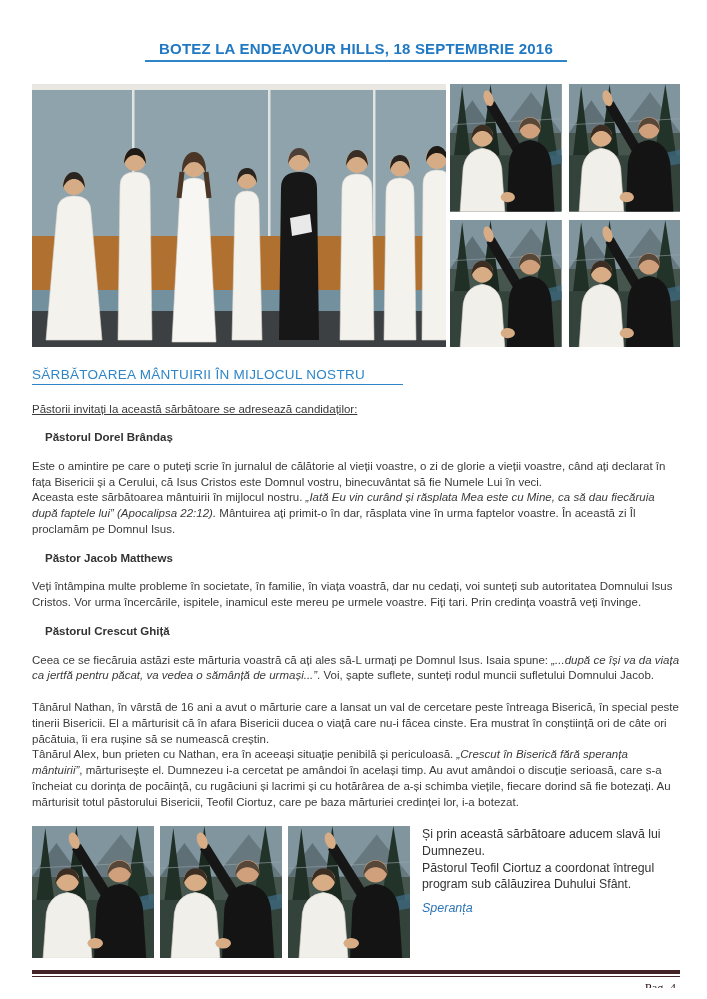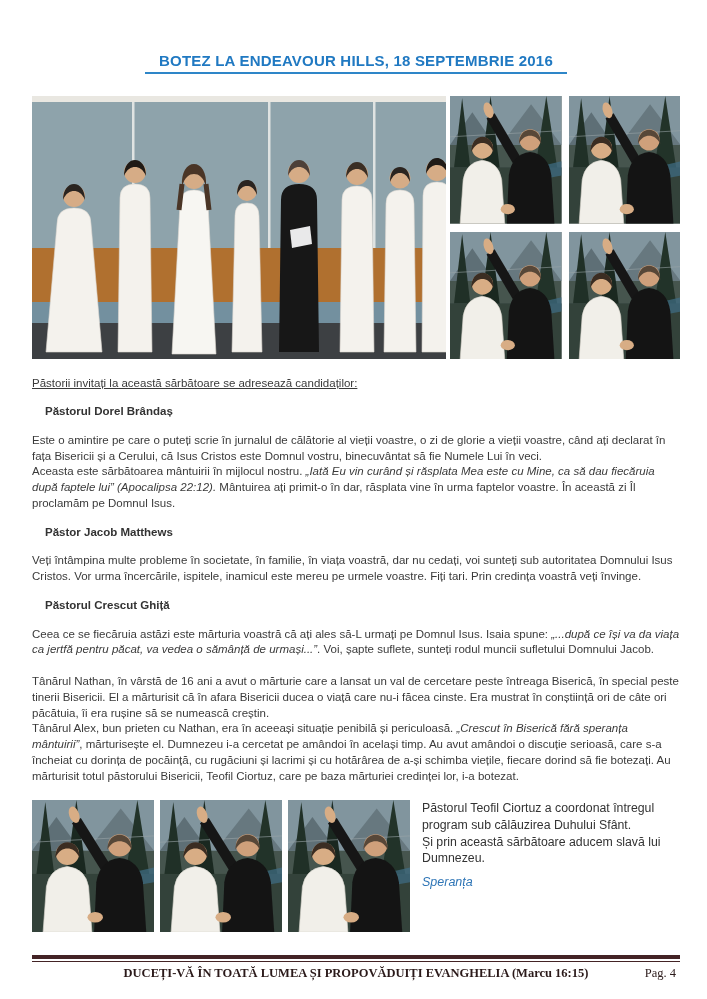--- a/index.html
+++ b/index.html
@@ -3,21 +3,21 @@
 <meta charset="utf-8">
 <style>
   html,body{margin:0;padding:0;background:#ffffff;}
   .page{
     position:relative;
     width:707px;height:988px;
     background:#ffffff;
     font-family:"Liberation Sans",sans-serif;
     color:#3a3a3a;
     box-sizing:border-box;
-    padding:12px 27px 0 32px;
+    padding:0 27px 0 32px;
     overflow:hidden;
   }
   .title-wrap{text-align:center;padding-top:40px;}
   .title{
     display:inline-block;
     font-size:15px;font-weight:bold;letter-spacing:.2px;
     color:#2079c2;
     border-bottom:2px solid #2e86c8;
     padding:0 14px 3px 14px;
   }
@@ -217,20 +217,23 @@
     <path d="M68,47 c0-9 5-14 11-14 s11,5 11,14 c-3-6-7-8-11-8 s-8,2-11,8 z" fill="#574738"></path>
     <path d="M10,125 L13,82 Q16,65 32,63 Q48,65 51,82 L54,125 Z" fill="#f1efe9" stroke="#dcd8d0" stroke-width="0.6"></path>
     <circle cx="32" cy="51" r="10.5" fill="#d8ad85"></circle>
     <path d="M21,55 c0-10 5-15 11-15 s11,5 11,15 c-3-7-7-9-11-9 s-8,2-11,9 z" fill="#3b2d22"></path>
     <ellipse cx="57" cy="111" rx="7" ry="5" fill="#d8ad85"></ellipse>
   </svg>
 </div>
     </div>
   </div>
 
+  <div>
+    <h2 class="section-heading">SĂRBĂTOAREA MÂNTUIRII ÎN MIJLOCUL NOSTRU</h2>
+  </div>
 
   <p class="intro">Păstorii invitați la această sărbătoare se adresează candidaților:</p>
 
   <div class="body-text">
     <p class="pname">Păstorul Dorel Brândaș</p>
     <p class="ptext"><span>Este o amintire pe care o puteți scrie în jurnalul de călătorie al vieții voastre, o zi de glorie a vieții voastre, când ați declarat în fața Bisericii și a Cerului, că Isus Cristos este Domnul vostru, binecuvântat să fie Numele Lui în veci.</span><span class="it"></span><span></span></p>
 
     <p class="ptext"><span>Aceasta este sărbătoarea mântuirii în mijlocul nostru. </span><span class="it">„Iată Eu vin curând și răsplata Mea este cu Mine, ca să dau fiecăruia după faptele lui” (Apocalipsa 22:12).</span><span> Mântuirea ați primit-o în dar, răsplata vine în urma faptelor voastre. În această zi Îl proclamăm pe Domnul Isus.</span></p>
 
     <p class="pname">Păstor Jacob Matthews</p>
@@ -311,27 +314,26 @@
     <circle cx="79" cy="43" r="10.5" fill="#cfa07b"></circle>
     <path d="M68,47 c0-9 5-14 11-14 s11,5 11,14 c-3-6-7-8-11-8 s-8,2-11,8 z" fill="#574738"></path>
     <path d="M10,125 L13,82 Q16,65 32,63 Q48,65 51,82 L54,125 Z" fill="#f1efe9" stroke="#dcd8d0" stroke-width="0.6"></path>
     <circle cx="32" cy="51" r="10.5" fill="#d8ad85"></circle>
     <path d="M21,55 c0-10 5-15 11-15 s11,5 11,15 c-3-7-7-9-11-9 s-8,2-11,9 z" fill="#3b2d22"></path>
     <ellipse cx="57" cy="111" rx="7" ry="5" fill="#d8ad85"></ellipse>
   </svg>
 </div>
     </div>
     <div class="closing">
+      <p>Și prin această sărbătoare aducem slavă lui Dumnezeu.</p>
       <p>Păstorul Teofil Ciortuz a coordonat întregul program sub călăuzirea Duhului Sfânt.</p>
-      <p>Și prin această sărbătoare aducem slavă lui Dumnezeu.</p>
       <div class="signature">Speranța</div>
     </div>
   </div>
 
   <div class="footer">
     <div class="footer-bar"></div>
     <div class="footer-line">
-      <span class="footer-verse">DUCEȚI-VĂ ÎN TOATĂ LUMEA ȘI PROPOVĂDUIȚI EVANGHELIA (Marcu 16:15)</span>
       <span class="footer-page">Pag. 4</span>
     </div>
   </div>
 
 </div>
 
 </body></html>

